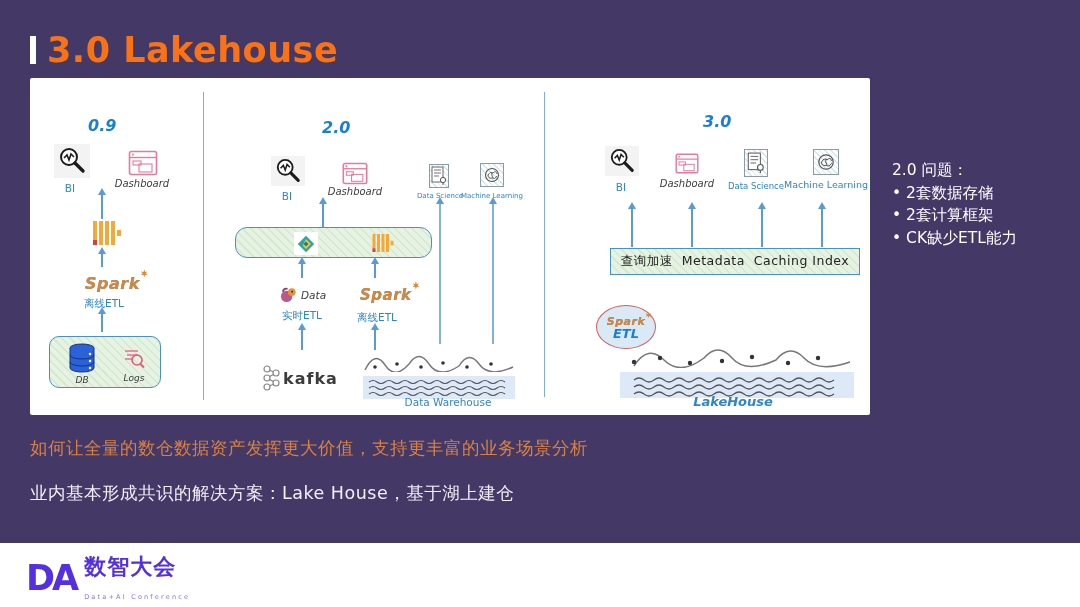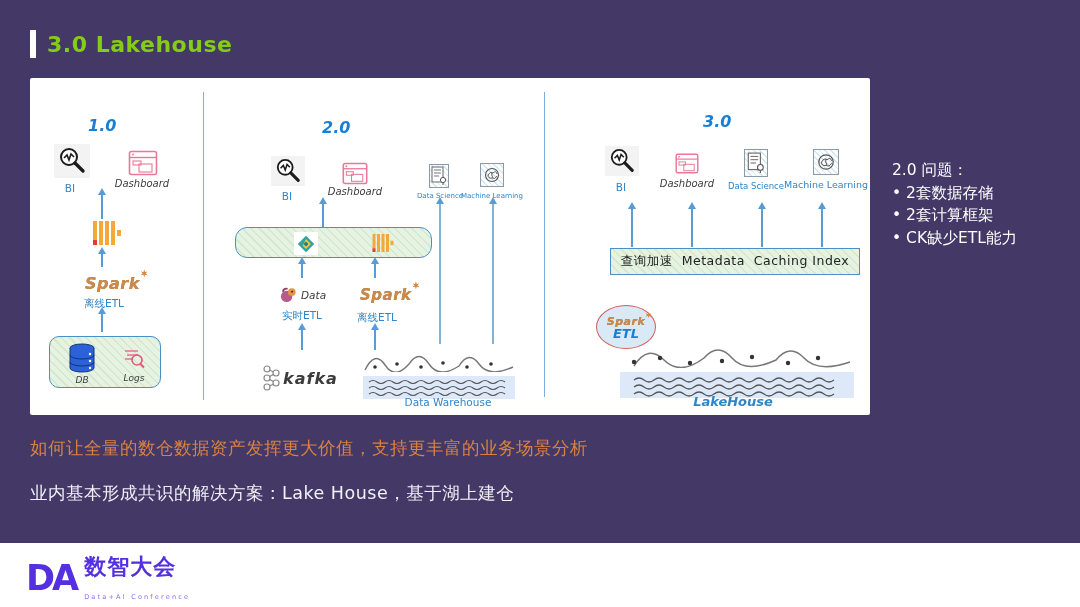--- a/index.html
+++ b/index.html
@@ -3,21 +3,21 @@
 <meta charset="utf-8">
 <style>
   * { margin:0; padding:0; box-sizing:border-box; }
   html,body { width:1080px; height:607px; }
   body { font-family:"DejaVu Sans","Liberation Sans",sans-serif; }
   #slide { position:relative; width:1080px; height:607px; background:#443867; overflow:hidden; }
 
   
   .title-bar { position:absolute; left:30px; top:30px; display:flex; align-items:center; }
   .title-tick { width:6px; height:28px; background:#ffffff; margin-right:11px; }
-  .title-text { color:#84cc16; font-size:22px; font-weight:600; letter-spacing:.5px;text-align:center; }
+  .title-text { color:#f97316; font-size:35px; font-weight:600; letter-spacing:.5px;text-align:center; }
 
   
   .panel { position:absolute; left:30px; top:78px; width:840px; height:337px; background:#ffffff; border-radius:2px; }
   .divider { position:absolute; width:1px; background:#5b9bd5; opacity:.8; }
 
   .ver-label { position:absolute; color:#1a7fd4; font-size:16px; font-weight:bold; font-style:italic; }
 
   .lbl { position:absolute; color:#2e86c9; font-size:10.5px; text-align:center; transform:translateX(-50%); white-space:nowrap; }
   .lbl-dark { position:absolute; color:#3c3c3c; font-size:10px; font-style:italic; text-align:center; transform:translateX(-50%); white-space:nowrap; }
   .lbl-tiny { font-size:7px; }
@@ -30,21 +30,21 @@
     background-image:repeating-linear-gradient(45deg, rgba(120,180,120,.16) 0 1.5px, transparent 1.5px 6px);
     border-radius:12px; }
 
   .icon-sq { position:absolute; display:flex; align-items:center; justify-content:center; }
   .bg-grey { background:#f3f3f3; }
   .hatch-box { border:1px solid #8a9aa8; background-image:repeating-linear-gradient(45deg, rgba(120,170,210,.28) 0 1px, transparent 1px 4px); background-color:#fdfefe; }
 
   .spark-word { color:#c98a4b; font-weight:bold; font-style:italic; letter-spacing:.5px; text-shadow:0 0 .6px #9a6a35; position:relative; }
   .spark-star { color:#e8862e; font-size:10px; position:absolute; top:-6px; right:-9px; font-style:normal; }
 
-  .kafka-word { color:#3c3c3c; font-size:16px; font-weight:600; font-style:italic; letter-spacing:1px; }
+  .kafka-word { color:#3c3c3c; font-size:16px; font-weight:600; letter-spacing:1px; }
 
   .lake { position:absolute; }
   .lake .water { background:#dde9f8; }
 
   .etl-ellipse { position:absolute; border:1.6px solid #d65c5c; border-radius:50%; background:#d9e9f6;
     display:flex; flex-direction:column; align-items:center; justify-content:center; }
   .etl-ellipse .etl-word { color:#1a7fd4; font-size:13px; font-weight:bold; font-style:italic; line-height:12px; }
 
   
   .side-notes { position:absolute; left:892px; top:113px; width:185px; color:#ffffff; font-size:15.5px; line-height:22.5px; }
@@ -72,21 +72,21 @@
 
   <div class="title-bar">
     <div class="title-tick"></div>
     <div class="title-text">3.0 Lakehouse</div>
   </div>
 
   <div class="panel">
     <div class="divider" style="left:173px; top:14px; height:308px;"></div>
     <div class="divider" style="left:514px; top:14px; height:305px;"></div>
 
-    <div class="ver-label" style="left:58px; top:38px;">1.0</div>
+    <div class="ver-label" style="left:58px; top:38px;">0.9</div>
 
     <div class="icon-sq bg-grey" style="left:24px; top:66px; width:36px; height:34px;">
       <svg width="28" height="28" viewBox="0 0 28 28">
           <circle cx="11" cy="10" r="8" fill="#ffffff" stroke="#1c1c1c" stroke-width="2"></circle>
           <polyline points="6,11 9,8 11,13 13,7 16,10" fill="none" stroke="#1c1c1c" stroke-width="1.6"></polyline>
           <line x1="17" y1="16" x2="25" y2="24" stroke="#1c1c1c" stroke-width="3.4" stroke-linecap="round"></line>
         </svg>
     </div>
     <div class="lbl" style="left:40px; top:104px;">BI</div>
 

